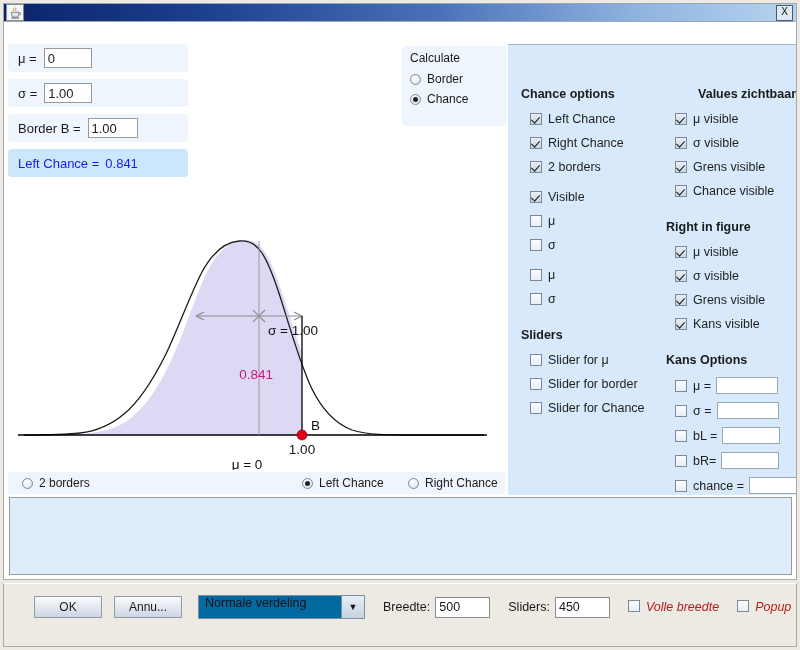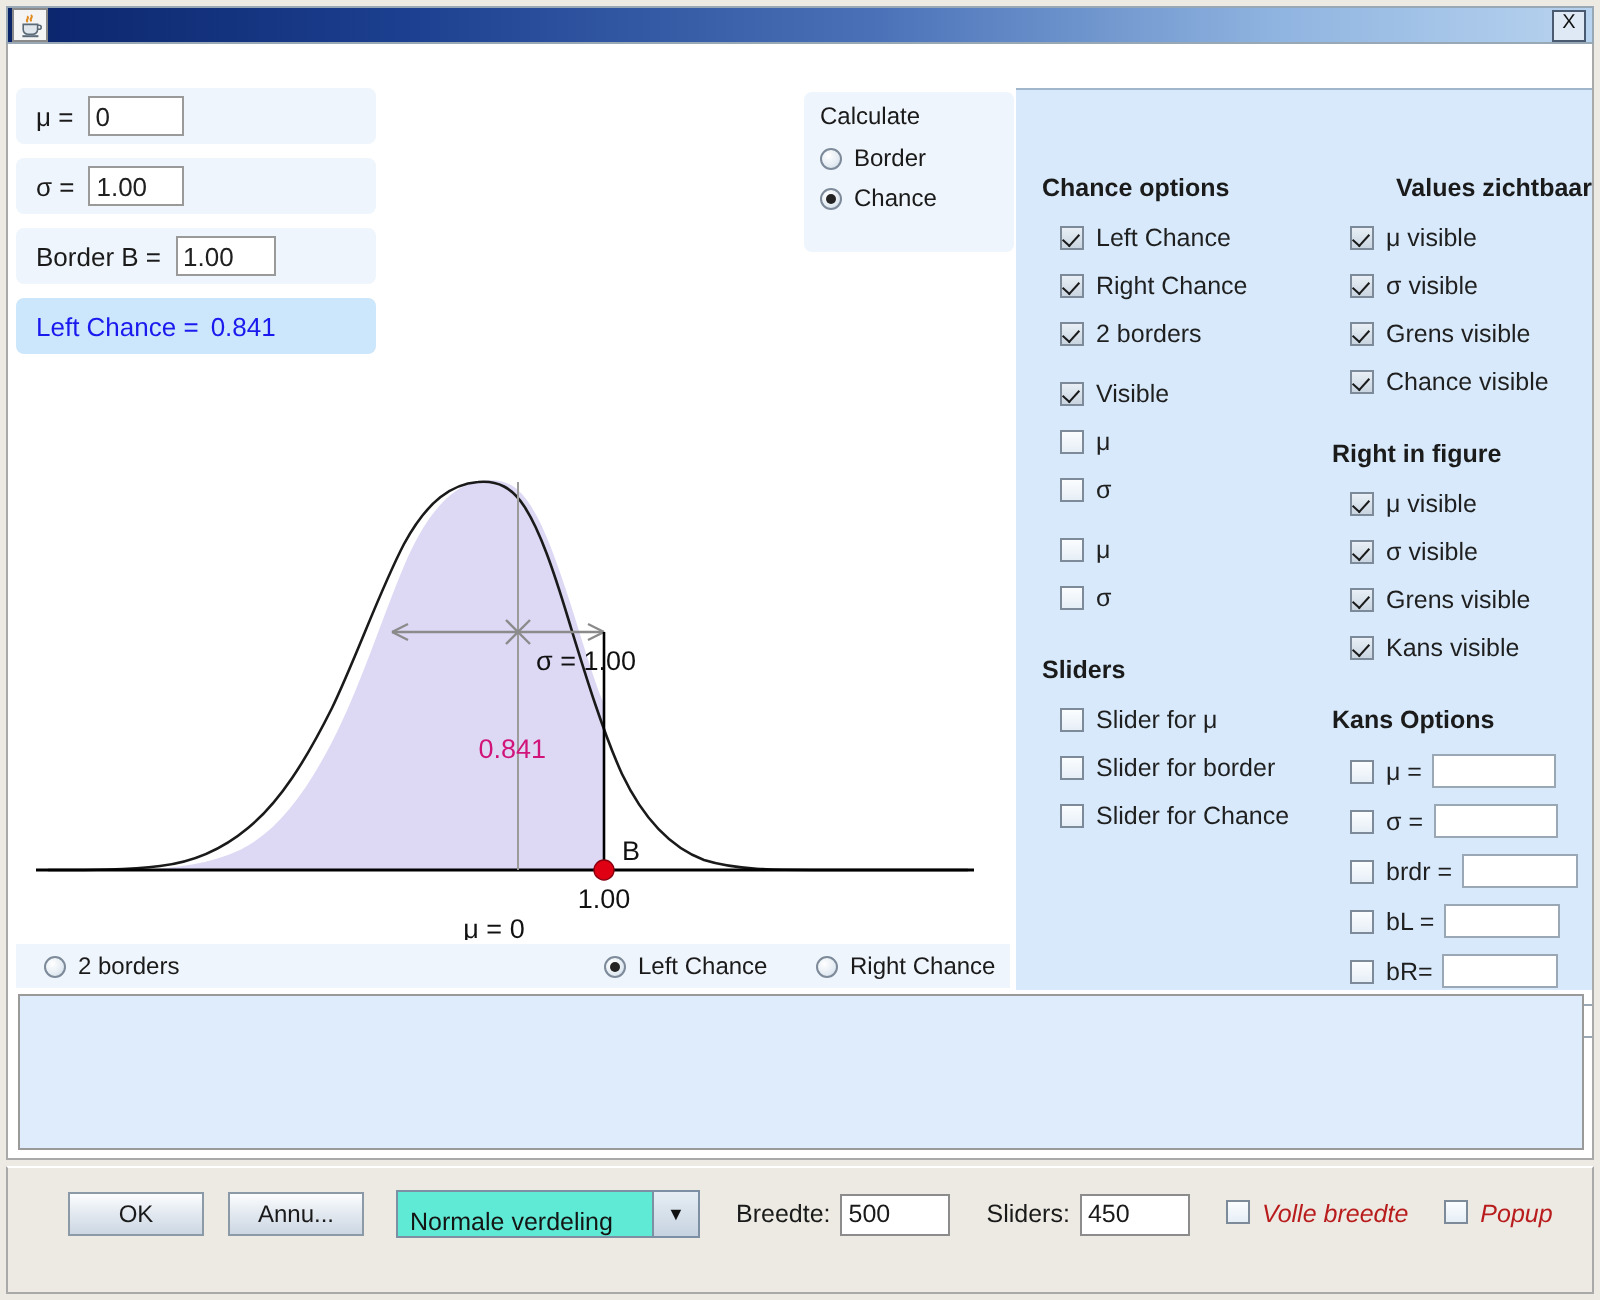--- a/index.html
+++ b/index.html
@@ -276,25 +276,25 @@
     font-family: "Liberation Sans", sans-serif;
     font-size: 12px;
     color: #1a1a1a;
     cursor: pointer;
     text-align: center;
     line-height: 20px;
   }
   .btn + .btn { margin-left: 12px; }
   .combo {
     margin-left: 16px;
-    width: 152px; height: 24px;
-    background: #5eead4;
+    width: 167px; height: 24px;
+    background: #0369a1;
     border: 1px solid #7d8fa2;
     box-sizing: border-box;
-    display: flex; align-items: flex-end;
+    display: flex; align-items: flex-start;
     font-size: 12.5px; color: #141414;
     cursor: pointer;
   }
   .combo .ctext { flex: 1; padding-left: 6px; white-space: nowrap; }
   .combo .carrow {
     width: 22px; height: 22px;
     border-left: 1px solid #7d8fa2;
     background: linear-gradient(to bottom, #e6edf4 0%, #c6d3e0 100%);
     display: flex; align-items: center; justify-content: center;
     font-size: 9px; color: #101010;
@@ -554,25 +554,20 @@
               <span class="colbl">μ =</span>
               <input style="width: 62px;" value="">
             </div>
             <div class="co-row">
               <span class="chk"></span>
               <span class="colbl">σ =</span>
               <input style="width: 62px;" value="">
             </div>
             <div class="co-row">
               <span class="chk"></span>
-              <span class="colbl">brdr =</span>
-              <input style="width: 58px;" value="">
-            </div>
-            <div class="co-row">
-              <span class="chk"></span>
               <span class="colbl">bL =</span>
               <input style="width: 58px;" value="">
             </div>
             <div class="co-row">
               <span class="chk"></span>
               <span class="colbl">bR=</span>
               <input style="width: 58px;" value="">
             </div>
             <div class="co-row">
               <span class="chk"></span>

